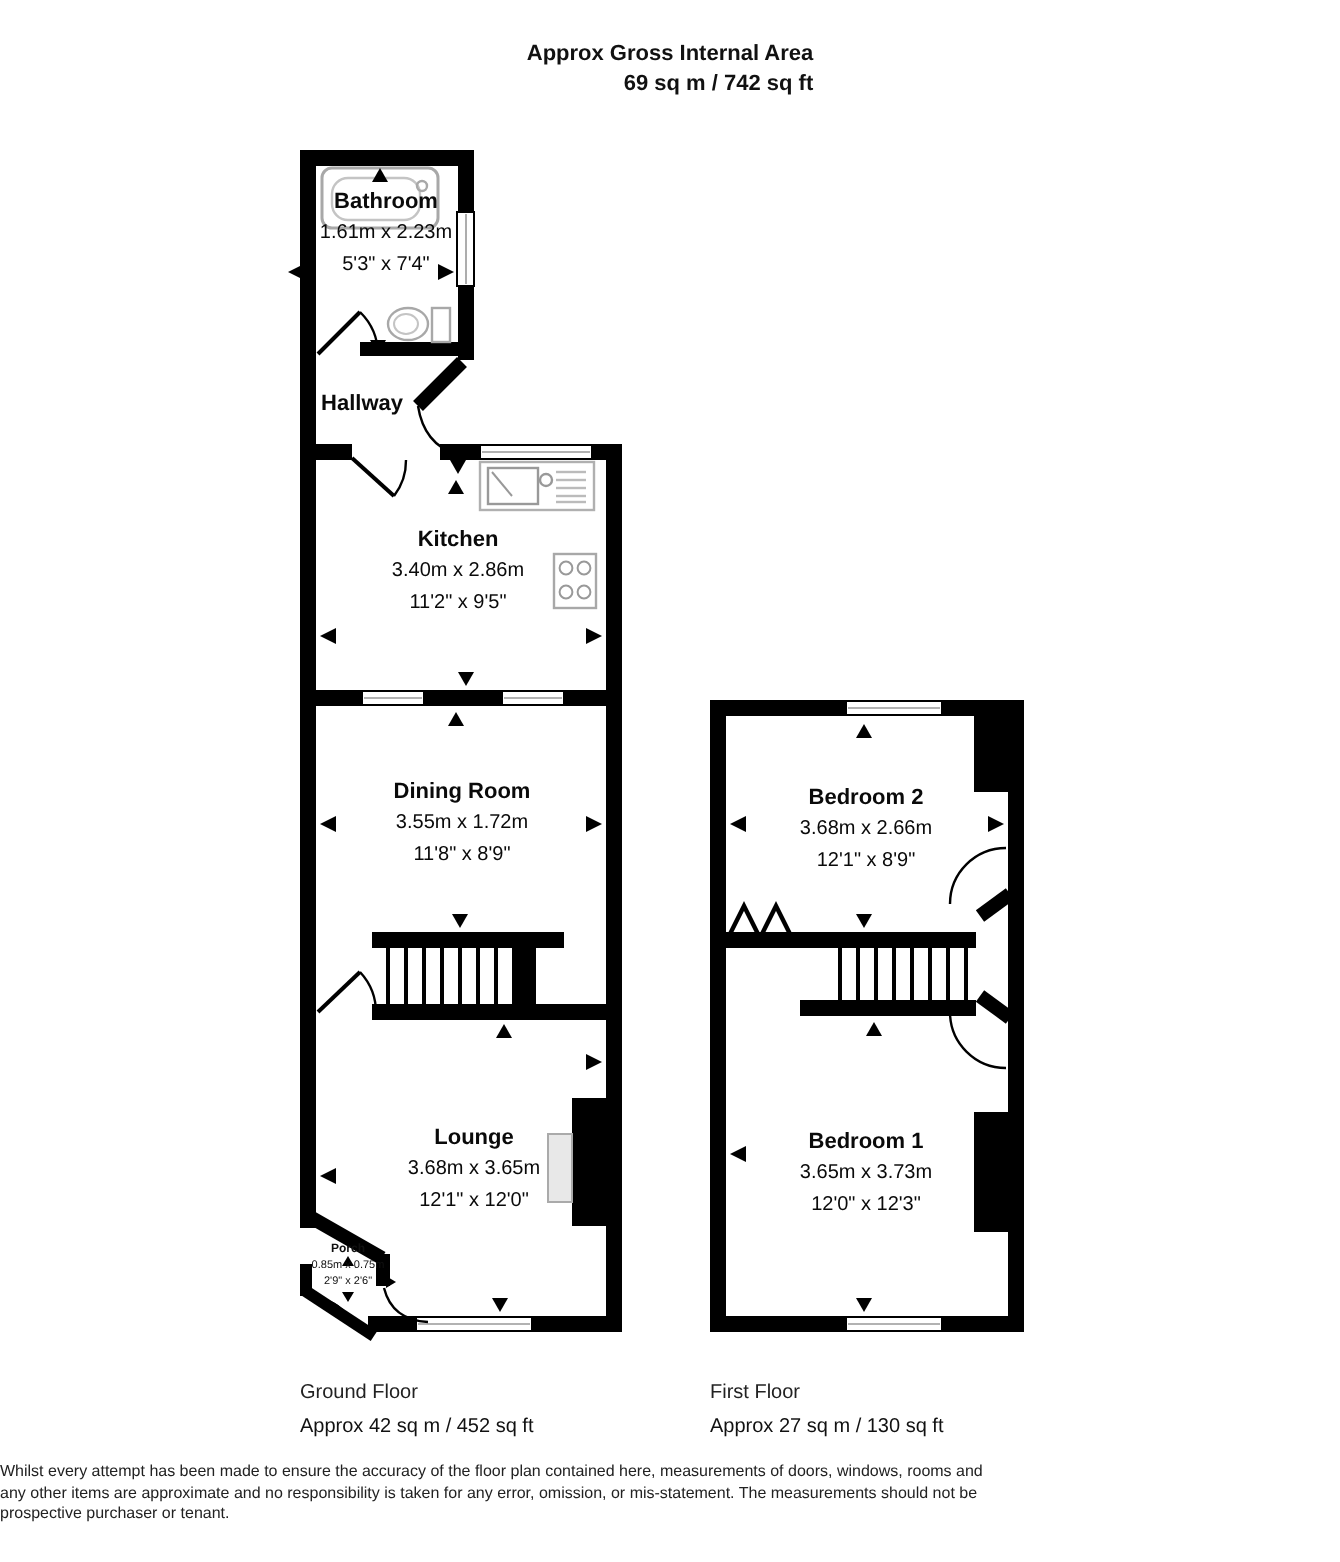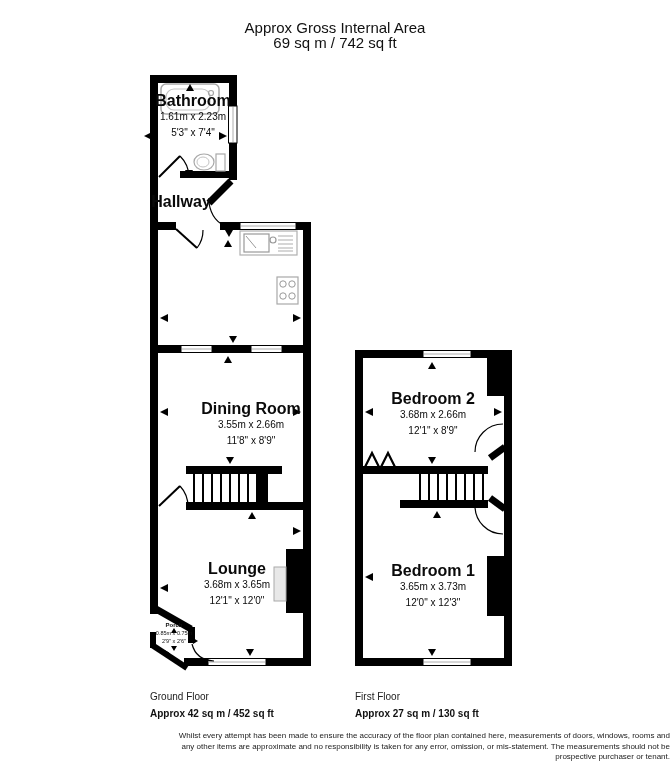--- a/index.html
+++ b/index.html
@@ -1,29 +1,29 @@
 <!DOCTYPE html>
 <html><head>
 <meta charset="utf-8">
 <style>
   html,body{margin:0;padding:0;background:#fff;}
   .canvas{position:relative;width:670px;height:781px;background:#ffffff;overflow:hidden;
           font-family:"Liberation Sans",sans-serif;color:#111;}
   svg{position:absolute;left:0;top:0;}
   .lbl{position:absolute;text-align:center;transform:translateX(-50%);white-space:nowrap;}
-  .room-name{font-size:16px;font-weight:bold;line-height:16px;color:#0a0a0a;}
+  .room-name{font-size:11px;font-weight:bold;line-height:16px;color:#0a0a0a;}
   .room-dim{font-size:10px;line-height:16px;color:#0a0a0a;text-align:center;}
   .tiny-name{font-size:6px;font-weight:bold;line-height:8px;}
   .tiny-dim{font-size:5.5px;line-height:8px;}
   .title{position:absolute;left:335px;top:20px;transform:translateX(-50%);
-         text-align:center;font-size:15px;font-weight:normal;line-height:15px;white-space:nowrap;}
+         text-align:right;font-size:11px;font-weight:bold;line-height:15px;white-space:nowrap;}
   .floor-name{font-size:10px;line-height:18px;color:#222;font-weight:normal;}
-  .floor-area{font-size:10px;font-weight:bold;line-height:15px;color:#111;}
+  .floor-area{font-size:10px;font-weight:normal;line-height:15px;color:#111;}
   .floor-lbl{position:absolute;white-space:nowrap;}
-  .disclaimer{position:absolute;left:0;top:731px;width:670px;text-align:right;
+  .disclaimer{position:absolute;left:0;top:731px;width:670px;text-align:left;
               font-size:8px;line-height:10.5px;color:#222;}
 </style>
 </head>
 <body>
 
 <div class="canvas">
 
   <svg width="670" height="781" viewBox="0 0 670 781">
 
     <g>
@@ -230,24 +230,29 @@
   <div class="lbl" style="left:193px;top:93px;">
     <div class="room-name">Bathroom</div>
     <div class="room-dim">1.61m x 2.23m</div>
     <div class="room-dim">5'3" x 7'4"</div>
   </div>
 
   <div class="lbl" style="left:181px;top:194px;">
     <div class="room-name">Hallway</div>
   </div>
 
-
-  <div class="lbl" style="left:231px;top:401px;margin-left:20px;">
+  <div class="lbl" style="left:229px;top:262px;">
+    <div class="room-name">Kitchen</div>
+    <div class="room-dim">3.40m x 2.86m</div>
+    <div class="room-dim">11'2" x 9'5"</div>
+  </div>
+
+  <div class="lbl" style="left:231px;top:388px;">
     <div class="room-name">Dining Room</div>
-    <div class="room-dim">3.55m x 2.66m</div>
+    <div class="room-dim">3.55m x 1.72m</div>
     <div class="room-dim">11'8" x 8'9"</div>
   </div>
 
   <div class="lbl" style="left:237px;top:561px;">
     <div class="room-name">Lounge</div>
     <div class="room-dim">3.68m x 3.65m</div>
     <div class="room-dim">12'1" x 12'0"</div>
   </div>
 
   <div class="lbl" style="left:174px;top:621px;">

